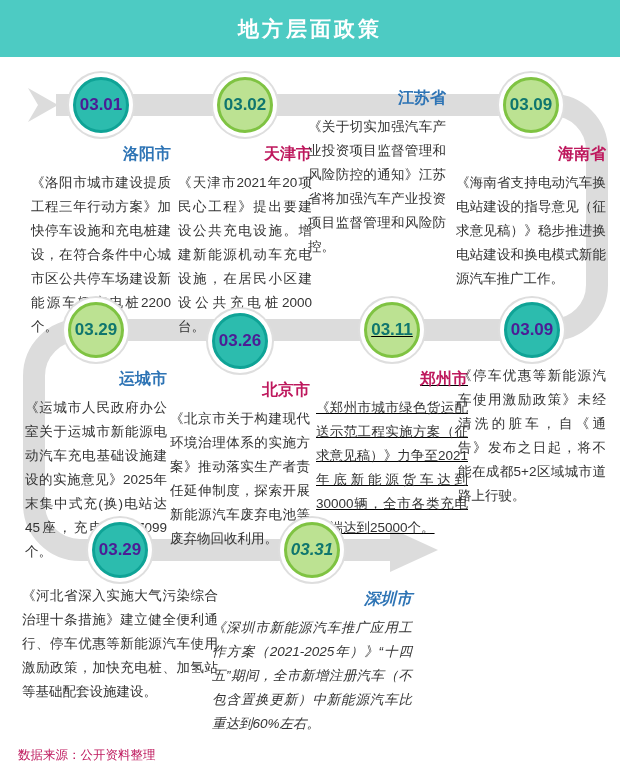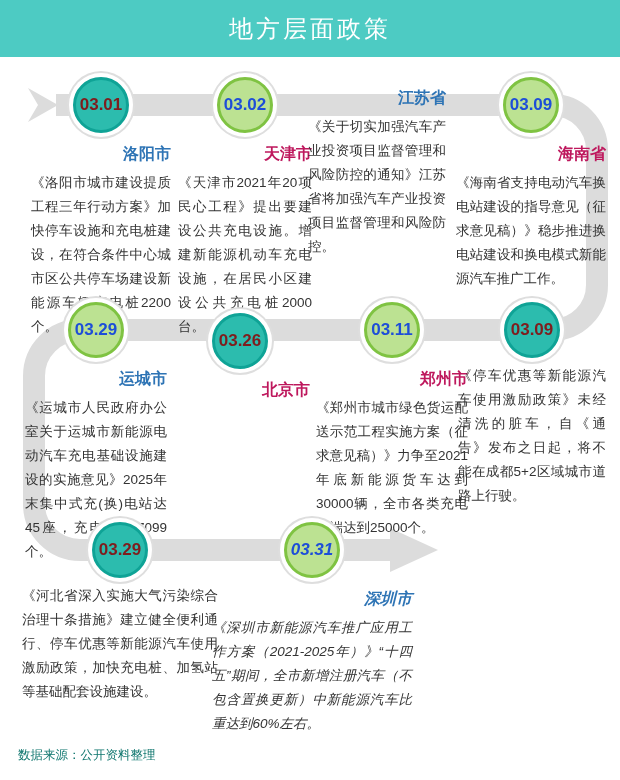--- a/index.html
+++ b/index.html
@@ -1,35 +1,35 @@
 <!DOCTYPE html>
 <html><head>
 <meta charset="utf-8">
 <style>
   html,body{margin:0;padding:0;}
   body{font-family:"Liberation Sans","DejaVu Sans",sans-serif;background:#ffffff;}
   .page{position:relative;width:620px;height:780px;background:#ffffff;overflow:hidden;margin:0 auto;}
   .header{position:absolute;left:0;top:0;width:620px;height:57px;background:#4DCBC3;
           display:flex;align-items:center;justify-content:center;}
-  .title{color:#ffffff;font-size:24px;font-weight:normal;letter-spacing:3px;margin:0;}
+  .title{color:#ffffff;font-size:21px;font-weight:bold;letter-spacing:3px;margin:0;}
   .canvas{position:absolute;left:0;top:0;width:620px;height:780px;}
   .path-svg{position:absolute;left:0;top:0;}
   .entry{position:absolute;display:block;}
   .circle{width:50px;height:50px;border-radius:50%;border:3px solid;margin:0 auto;
           display:flex;align-items:center;justify-content:center;
           box-shadow:0 0 0 4px #ffffff,0 0 0 6px #dedede;
           font-weight:bold;font-size:17px;}
-  .circle.teal{background:#2CBCAE;border-color:#0FA396;color:#7f1d1d;}
-  .circle.green{background:#BCE292;border-color:#7FC342;color:#1d4ed8;}
+  .circle.teal{background:#2CBCAE;border-color:#0FA396;color:#4c1d95;}
+  .circle.green{background:#BCE292;border-color:#7FC342;color:#0f766e;}
   .city{margin-top:11px;text-align:right;font-weight:bold;font-size:16px;}
   .city.blue{color:#2E74B5;}
   .city.teal{color:#be185d;}
   .desc{margin-top:6px;font-size:13.5px;line-height:24px;color:#333333;
         text-align:justify;}
-  .footer{position:absolute;left:18px;top:747px;font-size:12.5px;color:#0f766e;}
+  .footer{position:absolute;left:18px;top:747px;font-size:12.5px;color:#be185d;}
 </style>
 </head>
 <body>
 
 <div class="page">
 
   <div class="header">
     <h1 class="title">地方层面政策</h1>
   </div>
 
@@ -71,22 +71,23 @@
           <span>03.29</span>
         </div>
         <div class="city blue">运城市</div>
         <div class="desc">《运城市人民政府办公室关于运城市新能源电动汽车充电基础设施建设的实施意见》2025年末集中式充(换)电站达45座，充电桩达7099个。</div>
       </div>
         <div class="entry" style="left: 170px; top: 313px; width: 140px;">
         <div class="circle teal">
           <span>03.26</span>
         </div>
         <div class="city teal">北京市</div>
+        <div class="desc">《北京市关于构建现代环境治理体系的实施方案》推动落实生产者责任延伸制度，探索开展新能源汽车废弃电池等废弃物回收利用。</div>
       </div>
-        <div class="entry" style="left: 316px; top: 302px; width: 152px;">
+        <div class="entry" style="left: 316px; top: 302px; width: 152px; text-decoration: underline;">
         <div class="circle green">
           <span>03.11</span>
         </div>
         <div class="city teal">郑州市</div>
         <div class="desc">《郑州市城市绿色货运配送示范工程实施方案（征求意见稿）》力争至2021年底新能源货车达到30000辆，全市各类充电终端达到25000个。</div>
       </div>
         <div class="entry" style="left: 458px; top: 302px; width: 148px;">
         <div class="circle teal">
           <span>03.09</span>
         </div>

